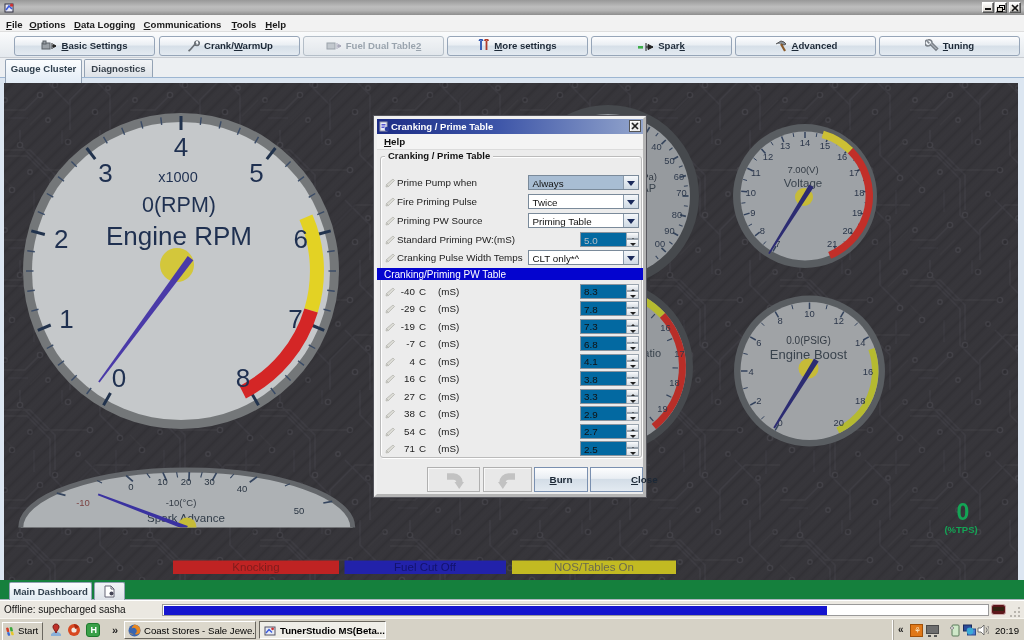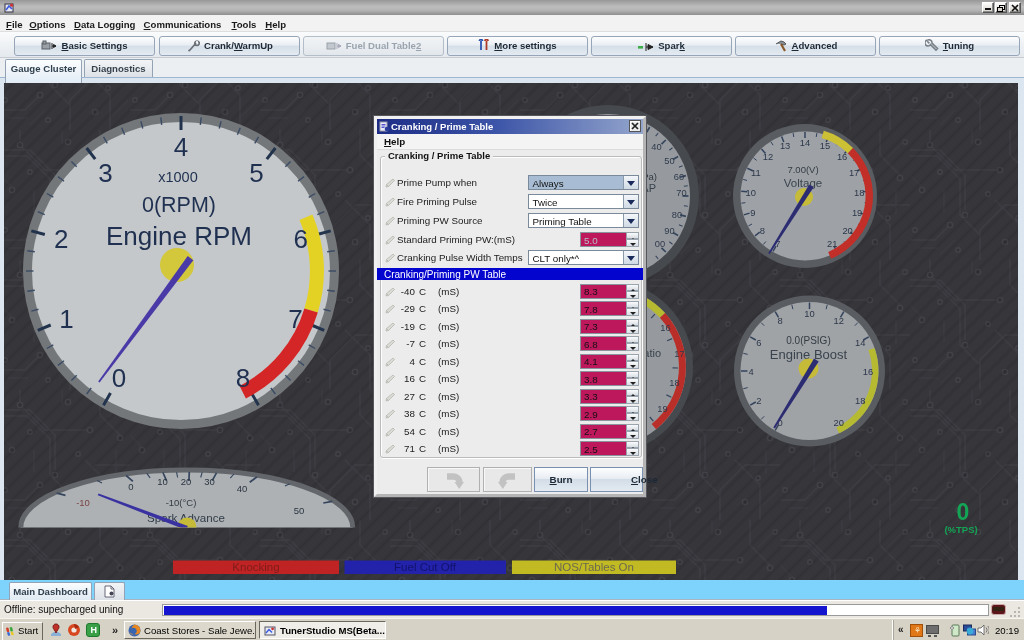--- a/index.html
+++ b/index.html
@@ -32,36 +32,36 @@
 #dlghelp{position:absolute;left:0;top:15px;width:266px;height:16px;background:#f4f4f4;border-bottom:1px solid #dcdcdc;font-size:9.8px;font-weight:bold;color:#111;}
 #grpbox{position:absolute;left:3px;top:37px;width:262px;height:302px;border:1px solid #bbb;box-shadow:inset 1px 1px 0 #fff,1px 1px 0 #fff;border-radius:3px;}
 #grplabel{position:absolute;left:8px;top:31px;background:#ececec;padding:0 3px;font-size:9.5px;font-weight:bold;color:#111;}
 .drow{position:absolute;left:0px;width:266px;height:17px;font-size:9.8px;color:#222;}
 .pen{position:absolute;left:8px;top:3px;width:10px;height:10px;}
 .drow .lbl{position:absolute;left:20px;top:2px;white-space:nowrap;}
 .combo{position:absolute;left:150.5px;top:0px;width:111px;height:15px;background:#fff;border:1px solid #7a8a9a;font-size:9.8px;color:#111;}
 .combo .cv{position:absolute;left:4px;top:1.5px;white-space:nowrap;}
 .combo .carr{position:absolute;right:0;top:0;width:15px;height:13px;background:linear-gradient(180deg,#f4f7fa,#cfdae4);border-left:1px solid #8a9aaa;}
 .combo .carr:after{content:"";position:absolute;left:3px;top:5px;border:4px solid transparent;border-top:5px solid #1a2a5a;}
-.spinner{position:absolute;left:203px;top:0px;width:59px;height:15px;background:#be185d;border:1px solid #8a949e;font-size:9.8px;color:#111;}
+.spinner{position:absolute;left:203px;top:0px;width:59px;height:15px;background:#0369a1;border:1px solid #8a949e;font-size:9.8px;color:#111;}
 .spinner .sv{position:absolute;left:3px;top:1.5px;}
 .spinner .sarr{position:absolute;right:-1px;top:-1px;width:13px;height:15px;}
 .sarr .up,.sarr .dn{position:absolute;left:0;width:13px;height:7px;background:linear-gradient(180deg,#fafbfc,#d8dee4);border:1px solid #9aa4ae;}
 .sarr .up{top:0;}
 .sarr .dn{top:7px;height:8px;}
 .sarr .up:after{content:"";position:absolute;left:3px;top:1.5px;border:3px solid transparent;border-bottom:3.5px solid #222;}
 .sarr .dn:after{content:"";position:absolute;left:3px;top:3px;border:3px solid transparent;border-top:3.5px solid #222;}
 #bluebanner{position:absolute;left:0px;top:148.5px;width:266px;height:12.5px;background:#0404cf;color:#fff;font-size:10px;}
 .trow{position:absolute;left:0px;width:266px;height:17px;font-size:9.8px;color:#222;}
 .trow .tv{position:absolute;left:14px;top:2px;width:24px;text-align:right;} .trow .tc{position:absolute;left:42px;top:2px;}
 .trow .t2{position:absolute;left:61px;top:2px;}
 .btn{position:absolute;height:25px;background:linear-gradient(180deg,#fdfdfe 0%,#e9eef3 45%,#d3dde7 50%,#e3eaf1 100%);border:1px solid #7a90b0;font-size:9.8px;font-weight:bold;color:#1c2836;text-align:center;line-height:23px;}
 .btn.gray{background:#e8e8e8;border:1px solid #b0b0b0;box-shadow:inset 1px 1px 0 #f8f8f8;}
 
-#btabs{left:0;top:580px;width:1024px;height:20px;background:#7dd3fc;border-bottom:1px solid #aab4be;}
+#btabs{left:0;top:580px;width:1024px;height:20px;background:#15803d;border-bottom:1px solid #aab4be;}
 #btab1{position:absolute;left:9px;top:2px;width:83px;height:18px;background:linear-gradient(180deg,#fbfdfe,#dfeaf2);border:1px solid #93a2b4;border-bottom:none;border-radius:2px 2px 0 0;font-size:9.6px;font-weight:bold;color:#30404e;text-align:center;line-height:17px;}
 #btab2{position:absolute;left:94px;top:2px;width:31px;height:18px;background:linear-gradient(180deg,#f2f4f6,#dde2e8);border:1px solid #93a2b4;border-bottom:none;border-radius:2px 2px 0 0;}
 
 #statusbar{left:0;top:600px;width:1024px;height:18px;background:#ebe8e1;border-top:1px solid #fff;font-size:10px;color:#111;}
 #progress{position:absolute;left:162px;top:3px;width:827px;height:12px;background:#fff;border:1px solid #9a9a9a;}
 #progfill{position:absolute;left:1px;top:1px;width:663px;height:9px;background:#1515cf;}
 #stico{position:absolute;left:991px;top:3px;width:15px;height:11px;background:#5c161a;border:1px solid #caa;border-radius:3px;}
 #stico:before{content:"";position:absolute;left:1px;top:2px;width:11px;height:4px;background:#321;}
 
 #taskbar{left:0;top:618px;width:1024px;height:22px;background:#d6d2c6;border-top:1px solid #f6f4ee;}
@@ -675,21 +675,21 @@
     <div id="btab1">Main Dashboard</div>
     <div id="btab2">
       <svg style="position:absolute;left:8px;top:2px" width="13" height="13" viewBox="0 0 13 13">
         <path d="M2 1 h6 l3 3 v8 h-9 Z" fill="#fff" stroke="#667"></path>
         <path d="M8 1 v3 h3" fill="none" stroke="#667"></path>
         <circle cx="8.5" cy="8.5" r="2" fill="#445"></circle>
       </svg>
     </div>
   </div>
 <div id="statusbar" class="abs">
-    <span style="position:absolute;left:4px;top:3px">Offline: supecharged uning</span>
+    <span style="position:absolute;left:4px;top:3px">Offline: supecharged sasha</span>
     <div id="progress">
       <div id="progfill"></div>
     </div>
     <div id="stico"></div>
     <svg style="position:absolute;left:1010px;top:6px" width="12" height="10">
       <g fill="#b8b5ae">
         <rect x="8" y="0" width="2" height="2"></rect>
         <rect x="4" y="4" width="2" height="2"></rect>
         <rect x="8" y="4" width="2" height="2"></rect>
         <rect x="0" y="8" width="2" height="2"></rect>

